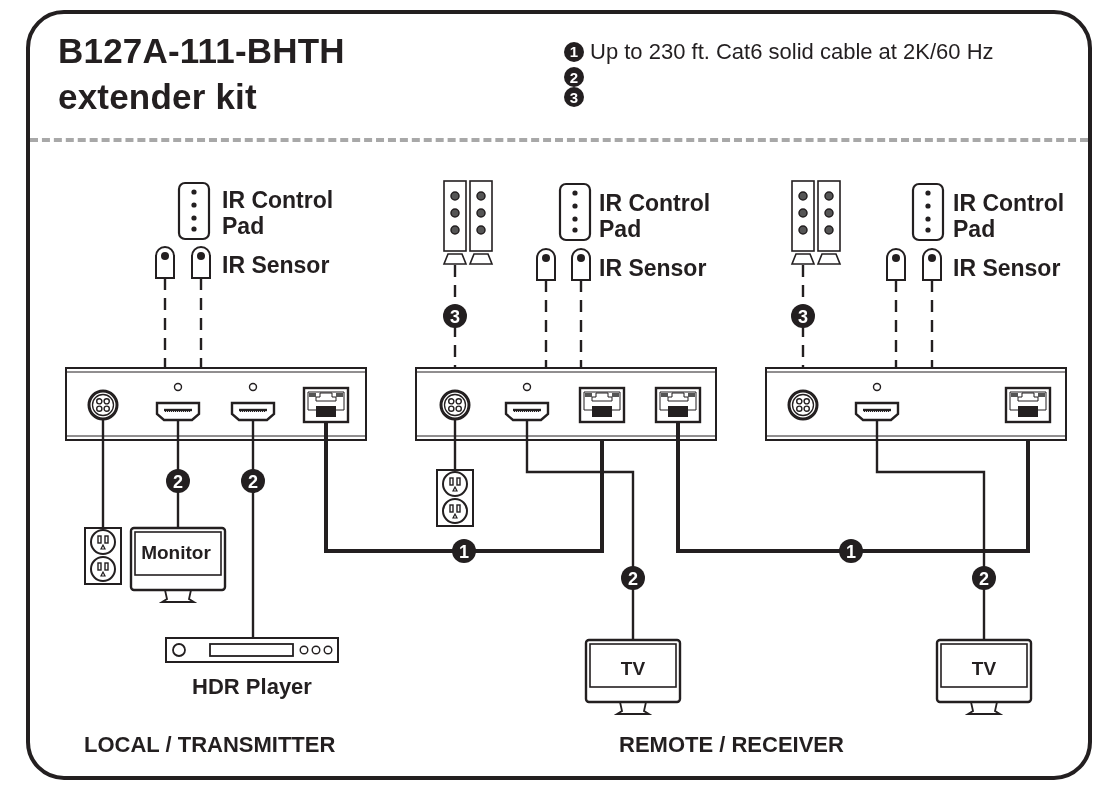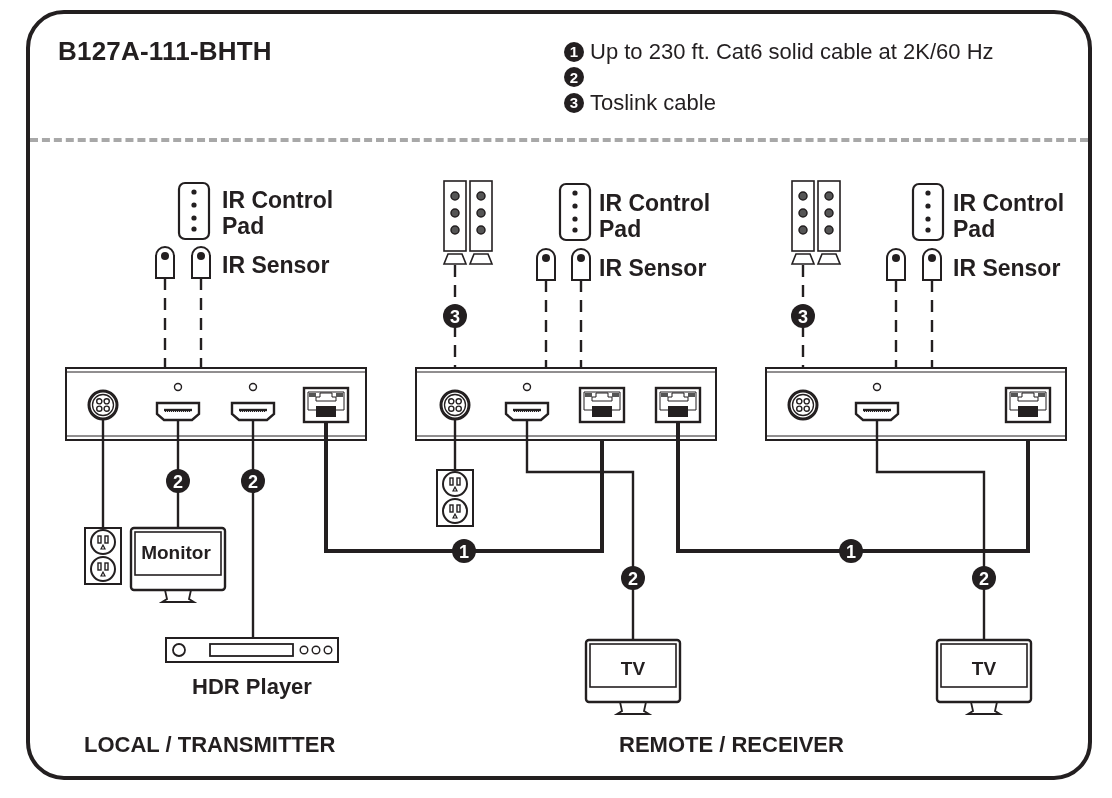--- a/index.html
+++ b/index.html
@@ -1,52 +1,52 @@
 <!DOCTYPE html>
 <html><head>
 <meta charset="utf-8">
 <style>
   html, body { margin: 0; padding: 0; background: #ffffff; }
   body { width: 1112px; height: 798px; overflow: hidden; position: relative;
          font-family: "Liberation Sans", sans-serif; color: #231f20; }
   #frame { position: absolute; left: 26px; top: 10px; width: 1066px; height: 770px;
            border: 4px solid #231f20; border-radius: 38px; box-sizing: border-box; }
-  #title { position: absolute; left: 58px; top: 28px; font-weight: bold; font-size: 26px;
+  #title { position: absolute; left: 58px; top: 28px; font-weight: bold; font-size: 35px;
            line-height: 46px; letter-spacing: 0.2px; }
   #title div { white-space: nowrap; }
   #legend { position: absolute; left: 564px; top: 36px; font-size: 22px; line-height: 31px; }
   .legend-row { display: flex; align-items: center; white-space: nowrap; }
   .legend-badge { display: inline-flex; width: 20px; height: 20px; border-radius: 50%;
                   background: #231f20; color: #fff; font-size: 15px; font-weight: bold;
                   align-items: center; justify-content: center; margin-right: 6px; }
   #divider { position: absolute; left: 30px; top: 138px; width: 1058px; height: 0;
              border-top: 4px dashed #a8a8a8; }
   svg#diagram { position: absolute; left: 0; top: 0; }
   .lbl { font-family: "Liberation Sans", sans-serif; font-weight: bold; fill: #231f20; }
 </style>
 </head>
 <body>
 
 <div id="frame"></div>
 
 <div id="title">
   <div>B127A-111-BHTH</div>
+  <div>extender kit</div>
 </div>
 
 <div id="legend">
   <div class="legend-row">
     <span class="legend-badge">1</span>
     <span>Up to 230 ft. Cat6 solid cable at 2K/60 Hz</span>
   </div>
   <div class="legend-row">
     <span class="legend-badge">2</span>
   </div>
   <div class="legend-row">
     <span class="legend-badge">3</span>
-    <span>Toslink cable</span>
   </div>
 </div>
 
 <div id="divider"></div>
 
 <svg id="diagram" width="1112" height="798" viewBox="0 0 1112 798" xmlns="http://www.w3.org/2000/svg" stroke="#231f20" fill="none">
 
   <defs>
     <g id="ir-pad">
       <rect x="-15" y="0" width="30" height="56" rx="6" stroke-width="2.2" fill="#fff"></rect>

